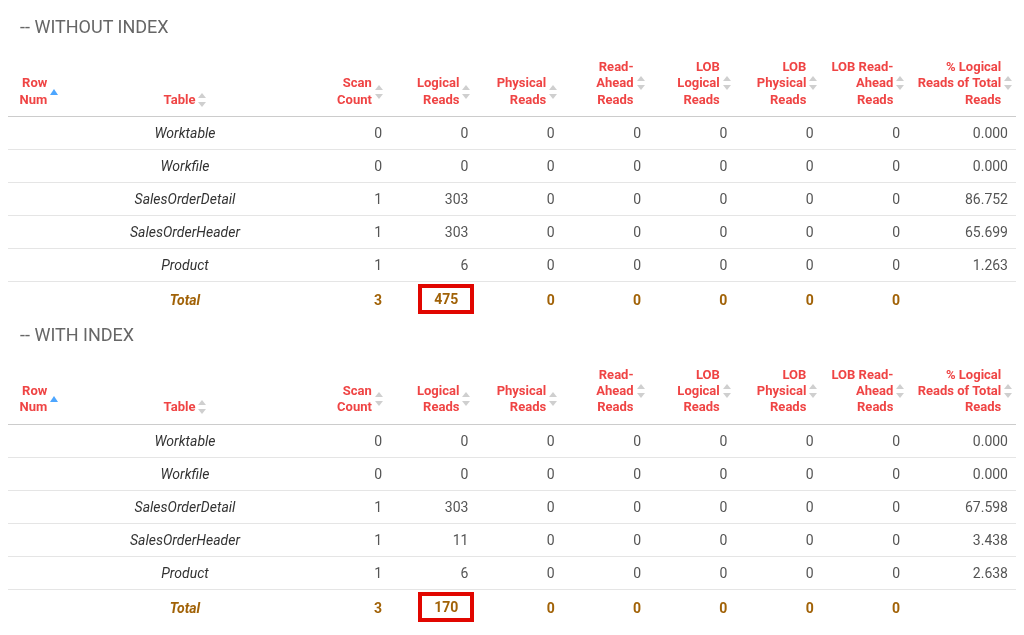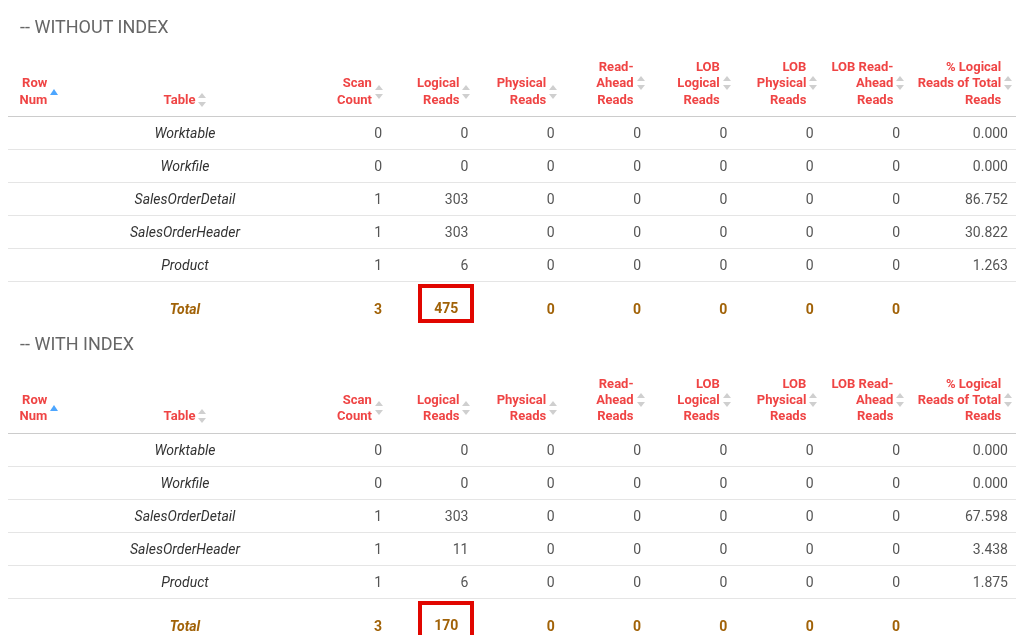--- a/index.html
+++ b/index.html
@@ -73,21 +73,21 @@
 
     .stats-table tbody tr.total-row td {
       font-weight: 700;
       color: #a16207;
       border-bottom: none;
     }
 
     .highlight-box {
       border: 4px solid #e10600;
       display: inline-block;
-      padding: 12px 12px 3px 12px;
+      padding: 3px 12px 3px 12px;
       font-weight: 700;
     }
 
     .stats-table tbody tr.total-row td.highlight-cell {
       padding: 2px 2px;
       text-align: right;
     }
 
     .sort-icon {
       position: relative;
@@ -258,21 +258,21 @@
       <tr>
         <td class="col-row-num"></td>
         <td class="col-table">SalesOrderHeader</td>
         <td>1</td>
         <td>303</td>
         <td>0</td>
         <td>0</td>
         <td>0</td>
         <td>0</td>
         <td>0</td>
-        <td>30.822</td>
+        <td>65.699</td>
       </tr>
       <tr>
         <td class="col-row-num"></td>
         <td class="col-table">Product</td>
         <td>1</td>
         <td>6</td>
         <td>0</td>
         <td>0</td>
         <td>0</td>
         <td>0</td>
@@ -413,21 +413,21 @@
       <tr>
         <td class="col-row-num"></td>
         <td class="col-table">Product</td>
         <td>1</td>
         <td>6</td>
         <td>0</td>
         <td>0</td>
         <td>0</td>
         <td>0</td>
         <td>0</td>
-        <td>1.875</td>
+        <td>2.638</td>
       </tr>
       <tr class="total-row">
         <td class="col-row-num"></td>
         <td class="col-table">Total</td>
         <td>3</td>
         <td class="highlight-cell"><span class="highlight-box">170</span></td>
         <td>0</td>
         <td>0</td>
         <td>0</td>
         <td>0</td>

